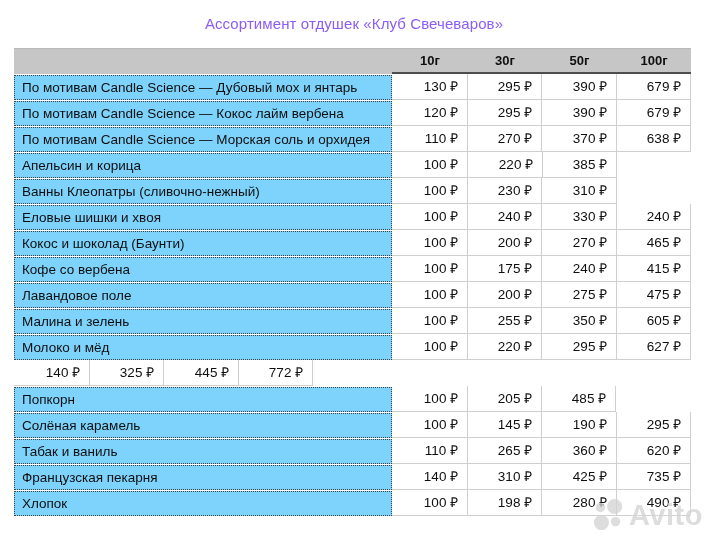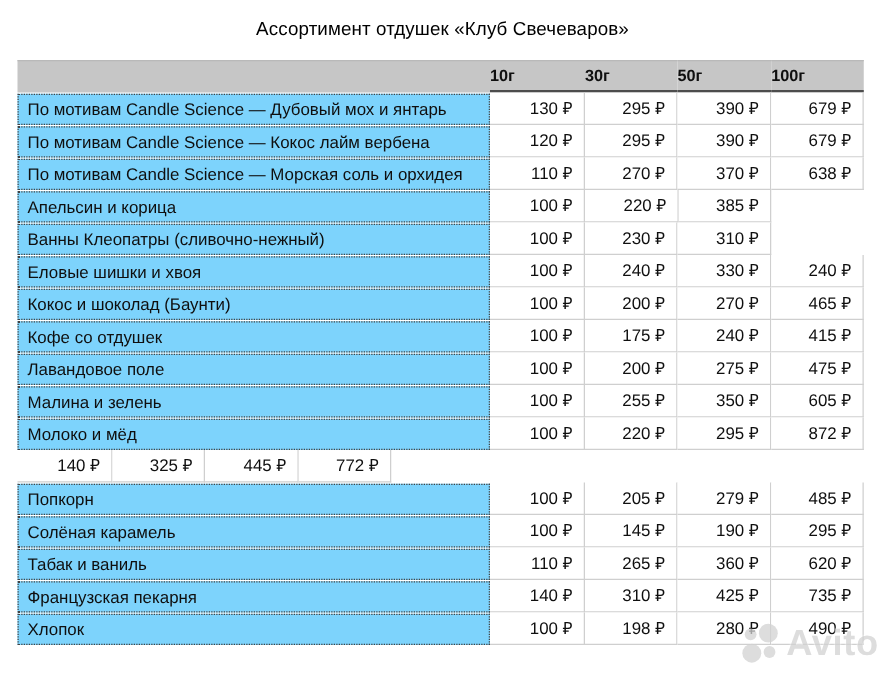--- a/index.html
+++ b/index.html
@@ -11,21 +11,21 @@
     overflow: hidden;
     color: #111;
   }
   .page-title {
     position: absolute;
     top: 15px; left: 0;
     width: 708px;
     text-align: center;
     font-size: 15px;
     letter-spacing: 0.1px;
-    color: #000000;
+    color: #8b5cf6;
   }
   .price-table {
     position: absolute;
     left: 14px; top: 48px;
   }
   .row { display: flex; height: 26px; }
   .cell {
     box-sizing: border-box;
     font-size: 13.5px;
     color: #0f0f0f;
@@ -33,21 +33,21 @@
   
   .header-row .cell {
     background: #c6c6c6;
     border-top: 1px solid #b9b9b9;
   }
   .hname { width: 378px; }
   .hprice {
     border-bottom: 2px solid #4d4d4d;
     font-weight: bold;
     font-size: 13px;
-    text-align: left;
+    text-align: center;
     line-height: 23px;
   }
   
   .name {
     width: 378px;
     height: 25px;
     margin-top: 1px;
     background: #7dd3fc;
     border: 1px dotted #424242;
     padding-left: 7px;
@@ -148,21 +148,21 @@
 
   <div class="row">
     <div class="cell name">Кокос и шоколад (Баунти)</div>
     <div class="cell price w0">100 ₽</div>
     <div class="cell price w1">200 ₽</div>
     <div class="cell price w2">270 ₽</div>
     <div class="cell price w3">465 ₽</div>
   </div>
 
   <div class="row">
-    <div class="cell name">Кофе со отдушек</div>
+    <div class="cell name">Кофе со вербена</div>
     <div class="cell price w0">100 ₽</div>
     <div class="cell price w1">175 ₽</div>
     <div class="cell price w2">240 ₽</div>
     <div class="cell price w3">415 ₽</div>
   </div>
 
   <div class="row">
     <div class="cell name">Лавандовое поле</div>
     <div class="cell price w0">100 ₽</div>
     <div class="cell price w1">200 ₽</div>
@@ -176,35 +176,34 @@
     <div class="cell price w1">255 ₽</div>
     <div class="cell price w2">350 ₽</div>
     <div class="cell price w3">605 ₽</div>
   </div>
 
   <div class="row">
     <div class="cell name">Молоко и мёд</div>
     <div class="cell price w0">100 ₽</div>
     <div class="cell price w1">220 ₽</div>
     <div class="cell price w2">295 ₽</div>
-    <div class="cell price w3">872 ₽</div>
+    <div class="cell price w3">627 ₽</div>
   </div>
 
   <div class="row">
     <div class="cell price w0">140 ₽</div>
     <div class="cell price w1">325 ₽</div>
     <div class="cell price w2">445 ₽</div>
     <div class="cell price w3">772 ₽</div>
   </div>
 
   <div class="row">
     <div class="cell name">Попкорн</div>
     <div class="cell price w0">100 ₽</div>
     <div class="cell price w1">205 ₽</div>
-    <div class="cell price w2">279 ₽</div>
     <div class="cell price w3">485 ₽</div>
   </div>
 
   <div class="row">
     <div class="cell name">Солёная карамель</div>
     <div class="cell price w0">100 ₽</div>
     <div class="cell price w1">145 ₽</div>
     <div class="cell price w2">190 ₽</div>
     <div class="cell price w3">295 ₽</div>
   </div>

